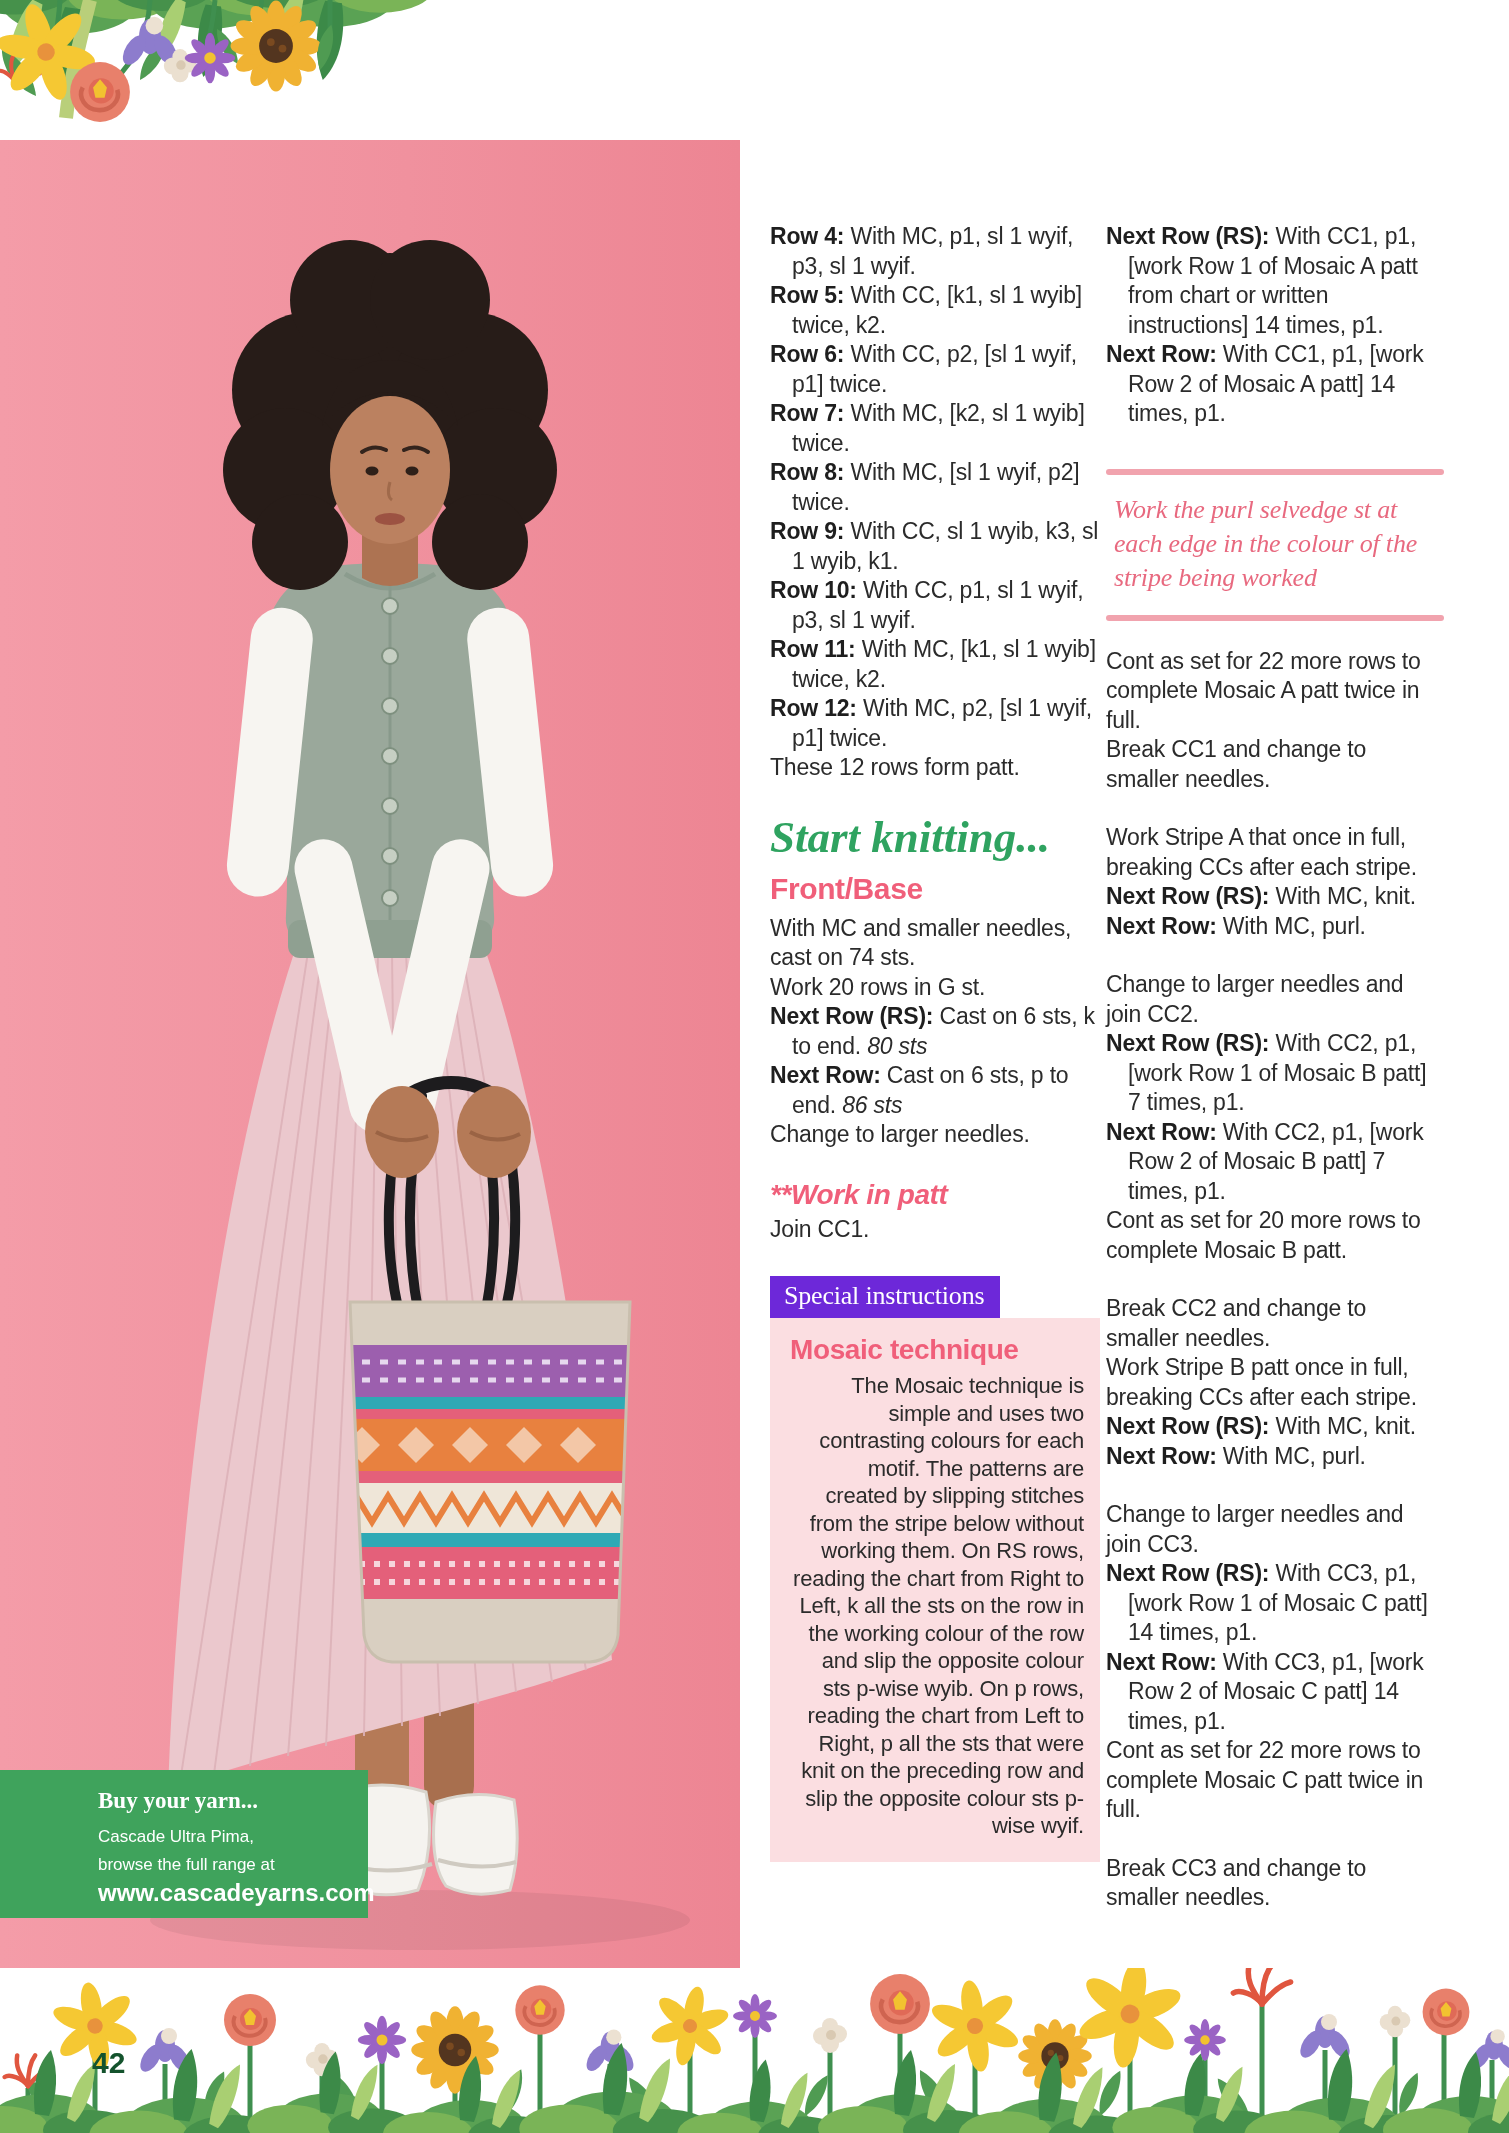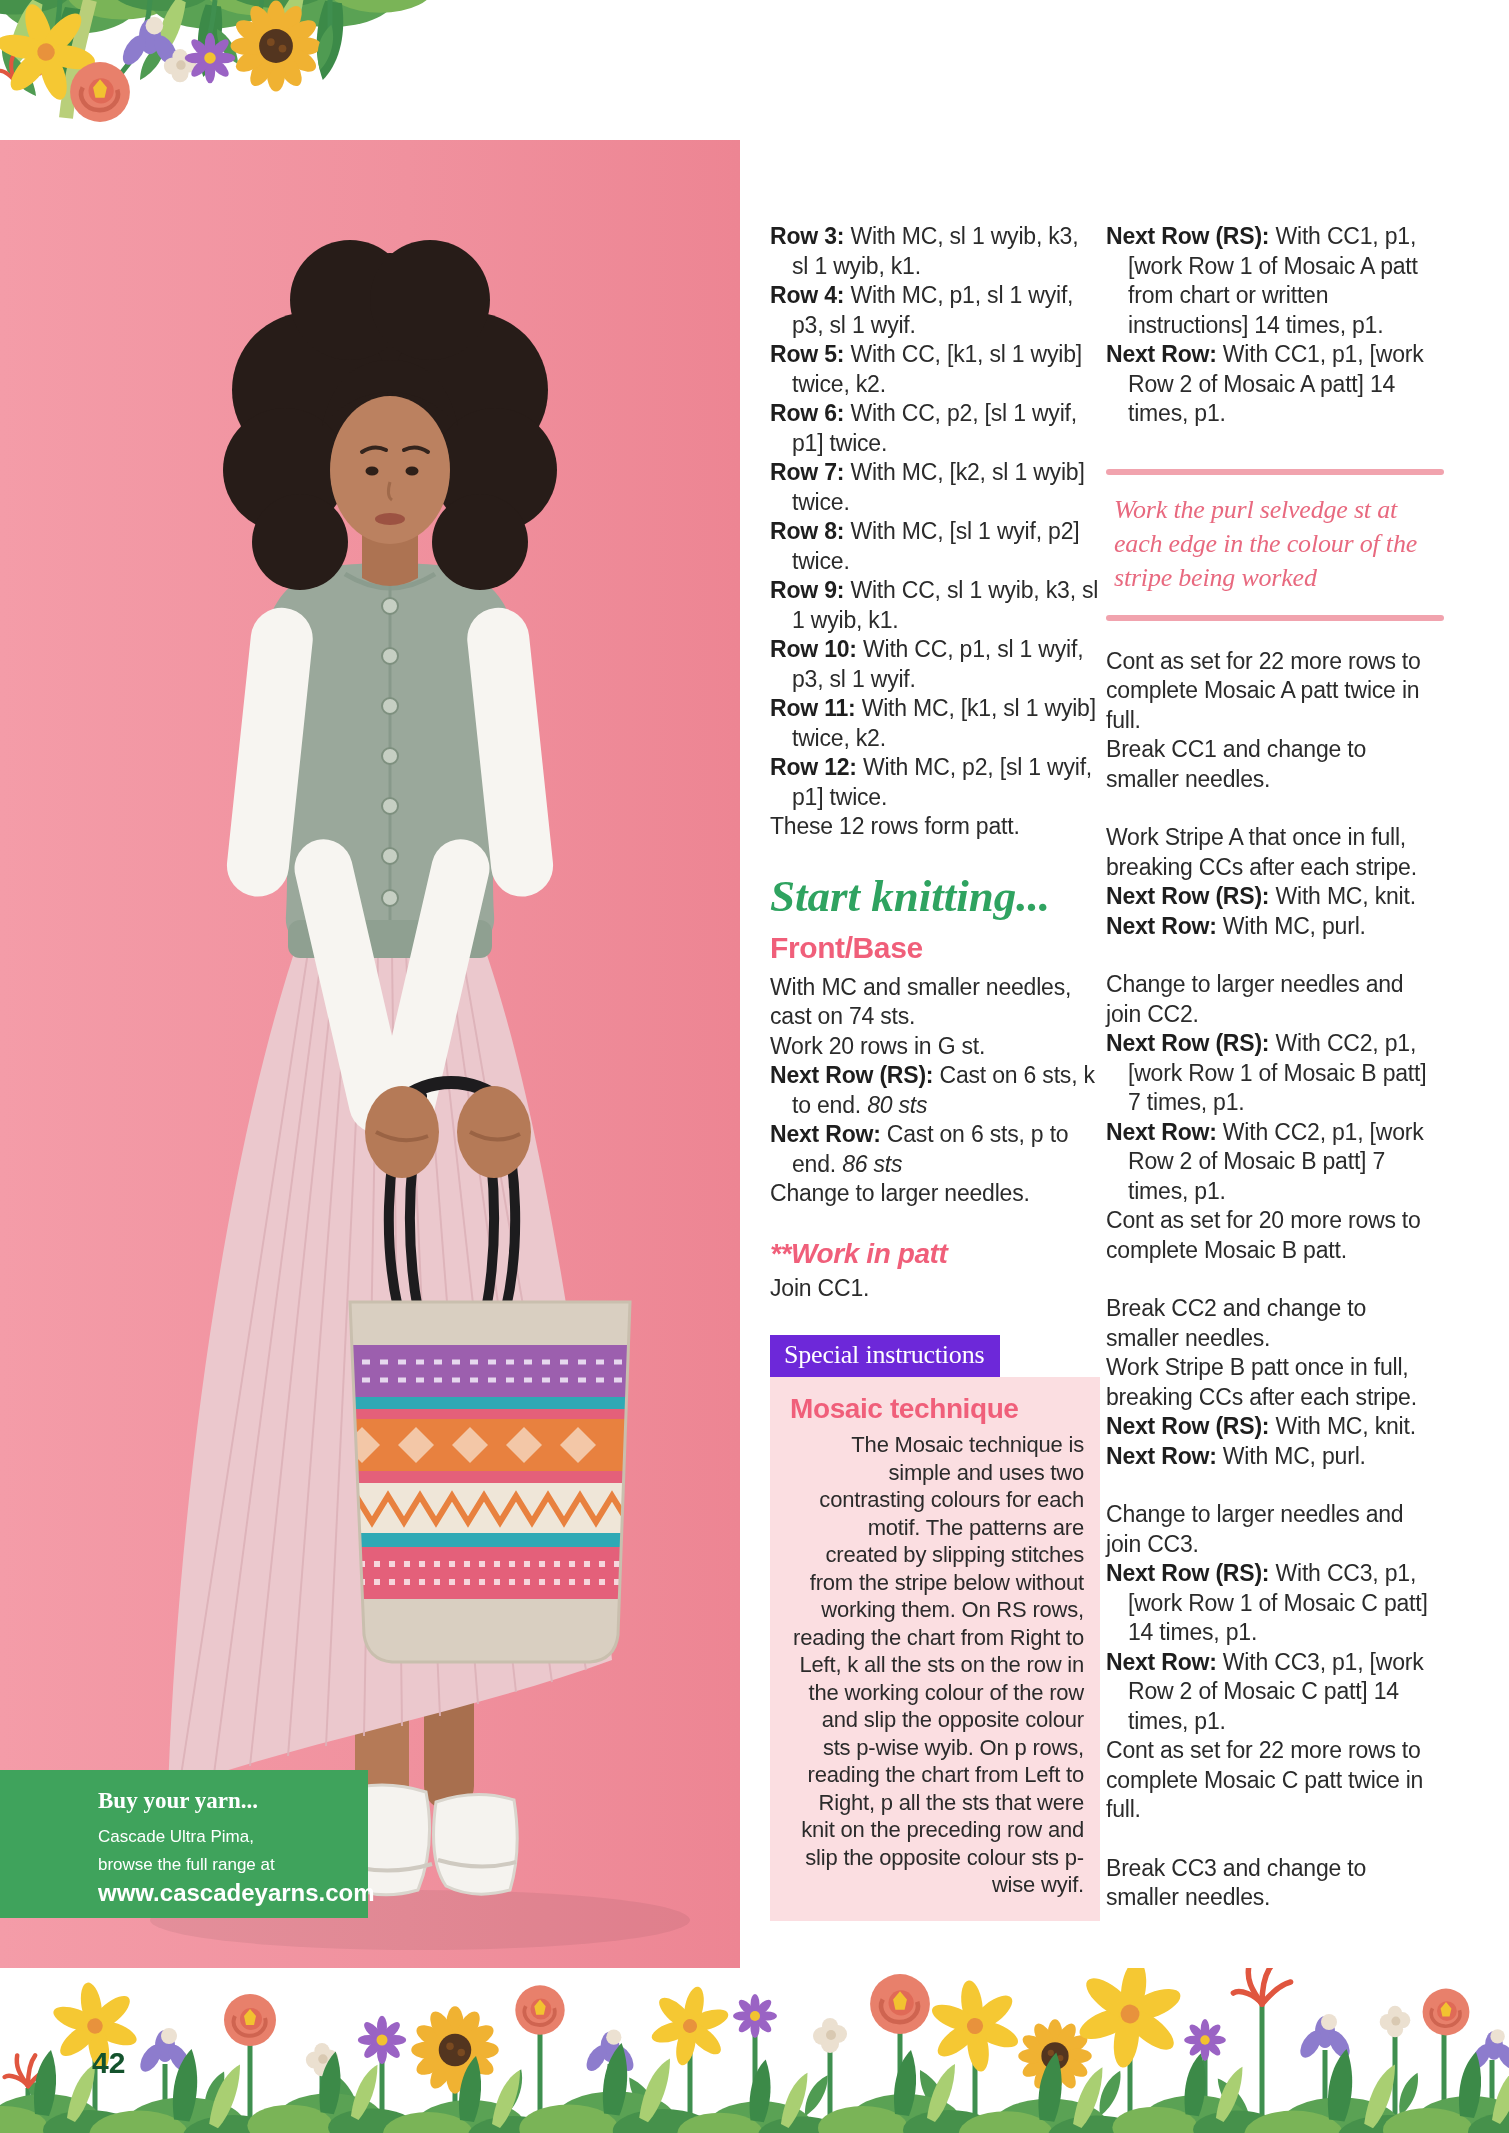--- a/index.html
+++ b/index.html
@@ -266,21 +266,20 @@
 
     <g fill="#b57a57">
       <ellipse cx="402" cy="992" rx="37" ry="46"></ellipse>
       <ellipse cx="494" cy="992" rx="37" ry="46"></ellipse>
       <path d="M376,992 q26,14 52,4 M470,992 q26,14 50,2" stroke="#9a6344" stroke-width="4" fill="none"></path>
     </g>
   </svg>
 
   <div class="col col-mid">
     <div class="group">
-        <p class="instr hang"><strong>Row 3: </strong>With MC, sl 1 wyib, k3, sl 1 wyib, k1.</p>
         <p class="instr hang"><strong>Row 4: </strong>With MC, p1, sl 1 wyif, p3, sl 1 wyif.</p>
         <p class="instr hang"><strong>Row 5: </strong>With CC, [k1, sl 1 wyib] twice, k2.</p>
         <p class="instr hang"><strong>Row 6: </strong>With CC, p2, [sl 1 wyif, p1] twice.</p>
         <p class="instr hang"><strong>Row 7: </strong>With MC, [k2, sl 1 wyib] twice.</p>
         <p class="instr hang"><strong>Row 8: </strong>With MC, [sl 1 wyif, p2] twice.</p>
         <p class="instr hang"><strong>Row 9: </strong>With CC, sl 1 wyib, k3, sl 1 wyib, k1.</p>
         <p class="instr hang"><strong>Row 10: </strong>With CC, p1, sl 1 wyif, p3, sl 1 wyif.</p>
         <p class="instr hang"><strong>Row 11: </strong>With MC, [k1, sl 1 wyib] twice, k2.</p>
         <p class="instr hang"><strong>Row 12: </strong>With MC, p2, [sl 1 wyif, p1] twice.</p>
         <p class="instr">These 12 rows form patt.</p>

